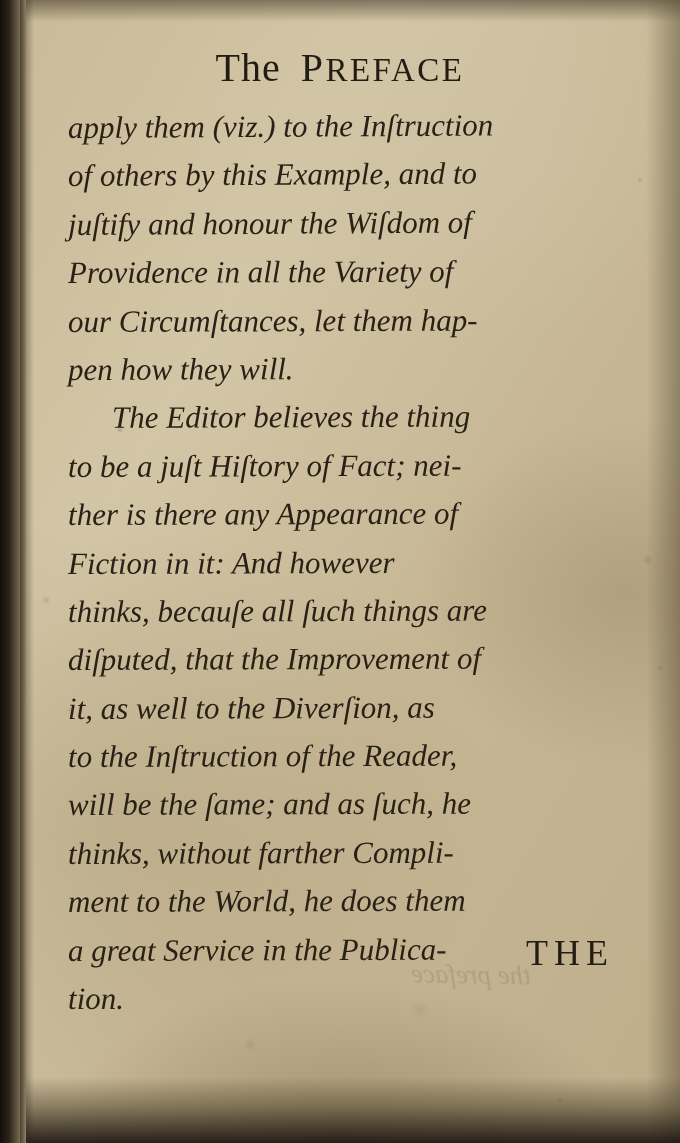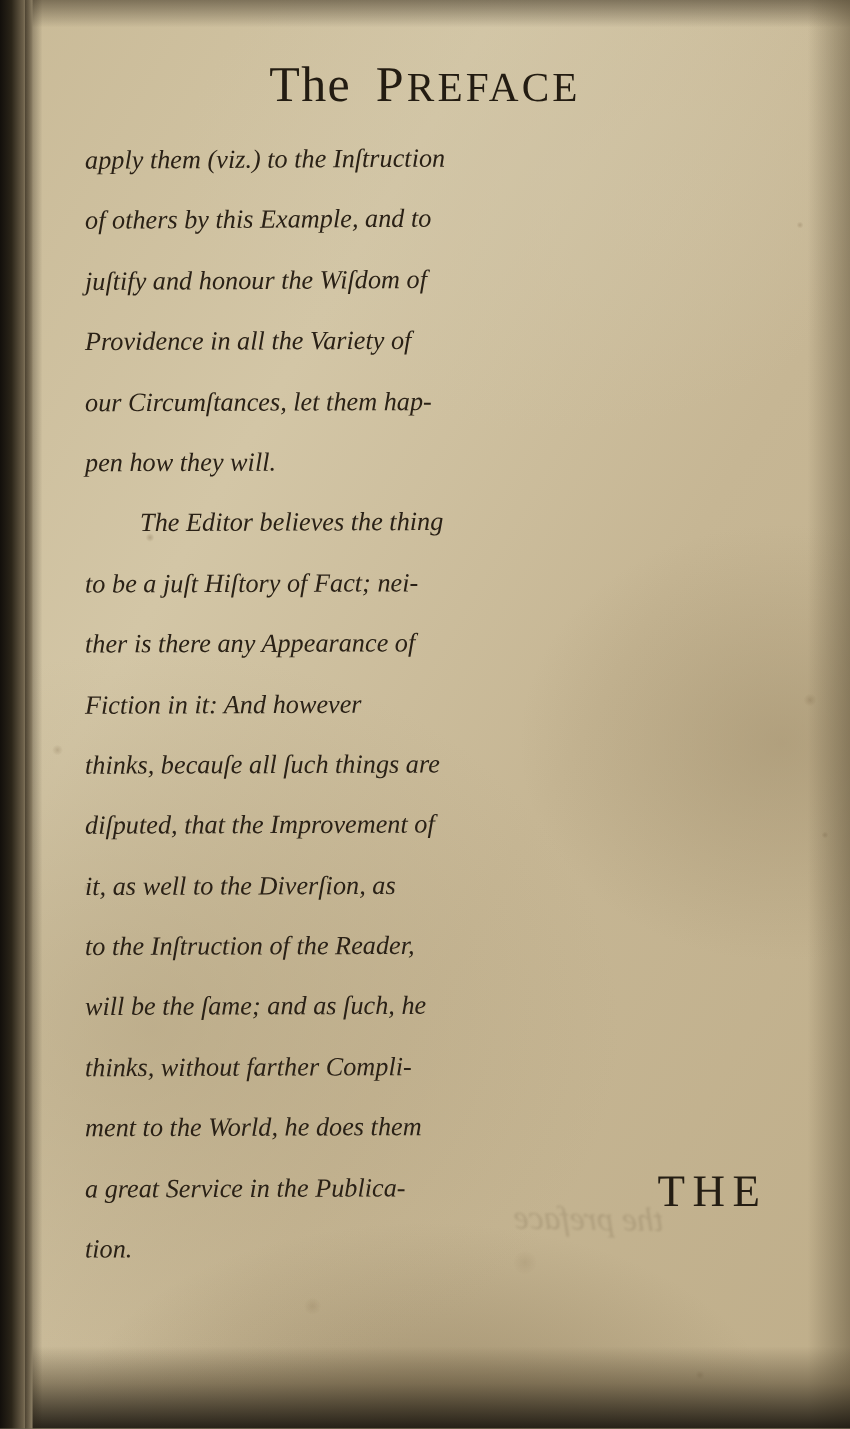--- a/index.html
+++ b/index.html
@@ -138,21 +138,21 @@
   }
 
   .body-text {
     position: absolute;
     left: 68px;
     top: 104px;
     width: 540px;
     color: #2a2116;
     font-style: italic;
     font-family: "Liberation Serif", serif;
-    font-size: 21px;
+    font-size: 31px;
     line-height: 48.4px;
   }
   .line {
     white-space: nowrap;
     display: block;
     height: 48.4px;
     transform-origin: left center;
   }
   .indent { padding-left: 44px; }
 

